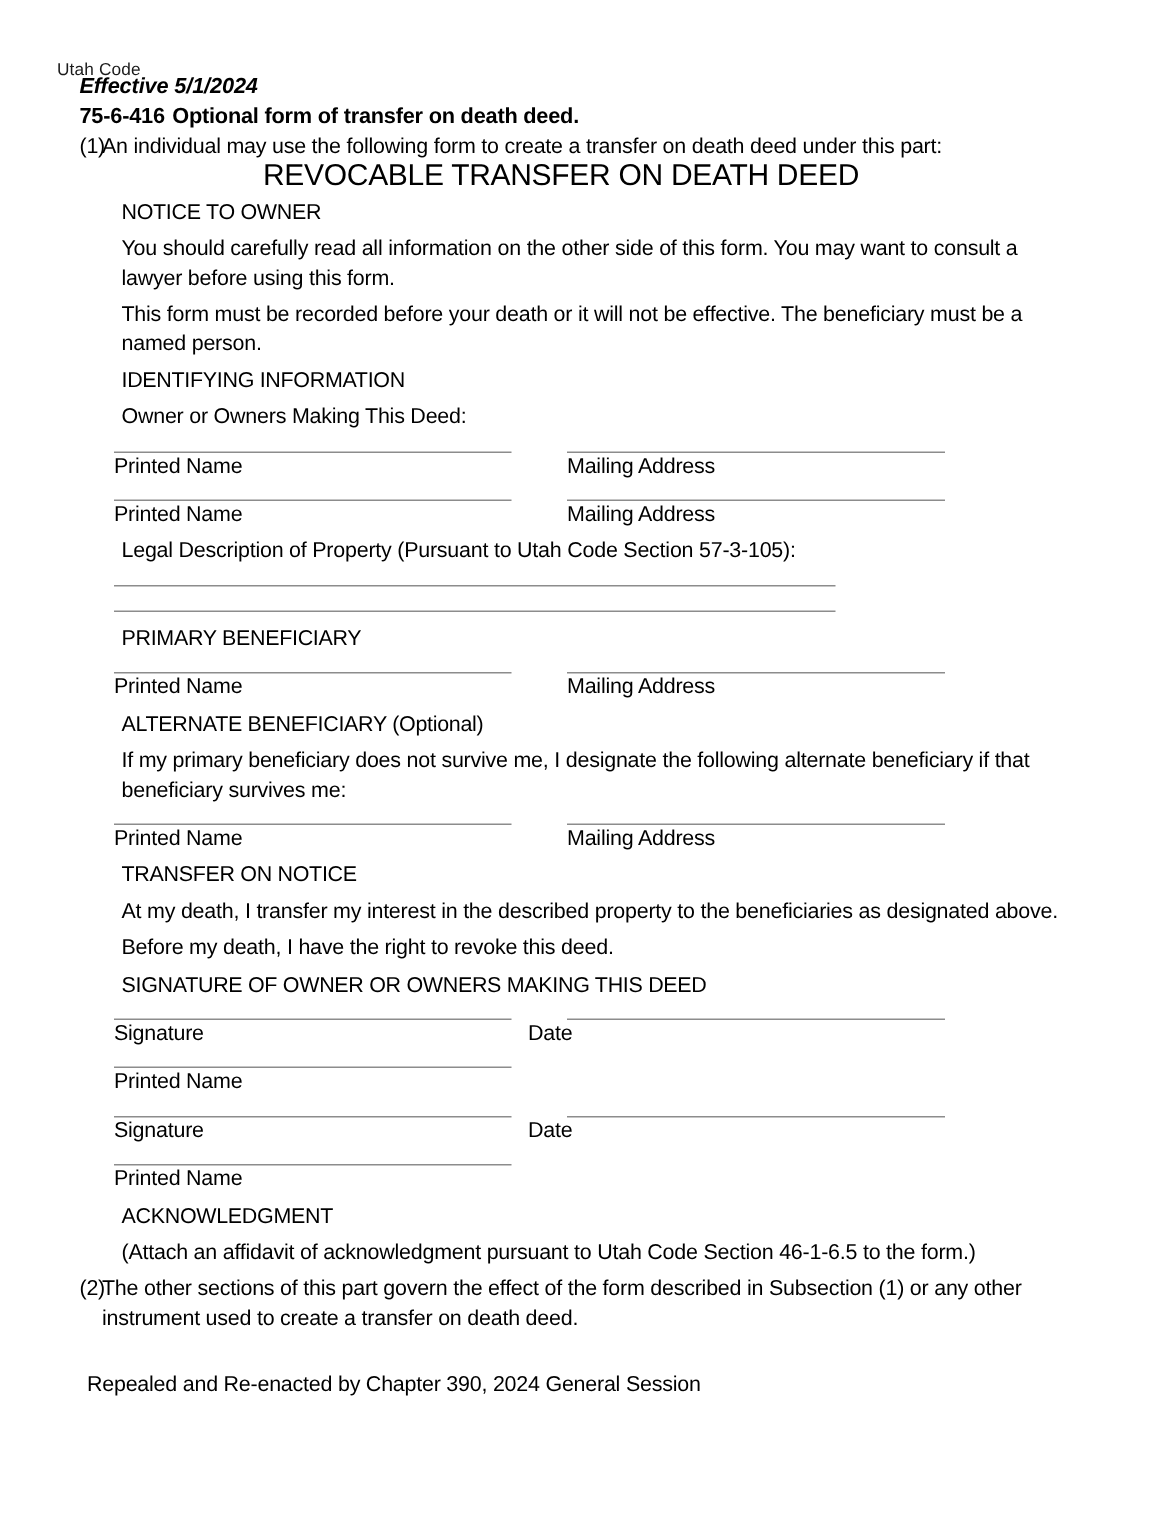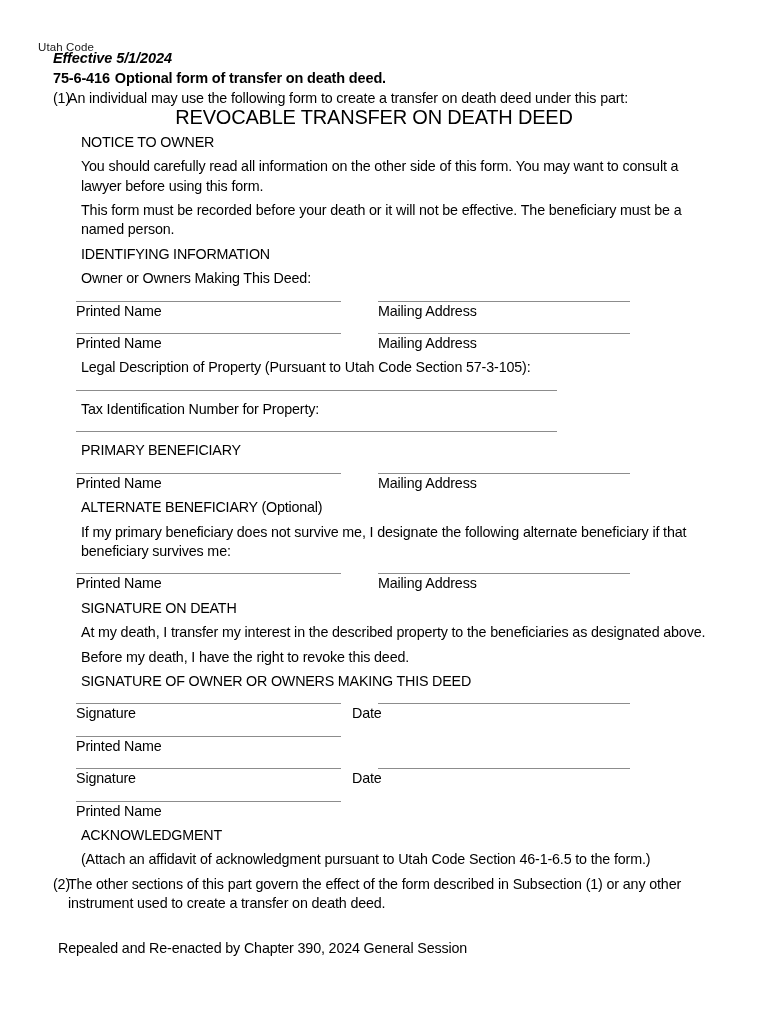--- a/index.html
+++ b/index.html
@@ -206,21 +206,20 @@
       <div class="caption-row">
         <span class="cap-left">Printed Name</span>
         <span>Mailing Address</span>
       </div>
 
       <p class="line-text">Legal Description of Property (Pursuant to Utah Code Section 57-3-105):</p>
 
       <div class="rule rule-full"></div>
       <div class="spacer-sm"></div>
 
-      <p class="line-text">Tax Identification Number for Property:</p>
 
       <div class="rule rule-full"></div>
       <div class="spacer-sm"></div>
 
       <p class="line-text caps">PRIMARY BENEFICIARY</p>
 
 
       <div class="rule-row">
         <div class="rule rule-left"></div>
         <div class="rule-gap"></div>
@@ -238,21 +237,21 @@
       <div class="rule-row">
         <div class="rule rule-left"></div>
         <div class="rule-gap"></div>
         <div class="rule rule-right"></div>
       </div>
       <div class="caption-row">
         <span class="cap-left">Printed Name</span>
         <span>Mailing Address</span>
       </div>
 
-      <p class="line-text caps">SIGNATURE ON DEATH</p>
+      <p class="line-text caps">TRANSFER ON NOTICE</p>
 
       <p class="line-text">At my death, I transfer my interest in the described property to the beneficiaries as designated above.</p>
 
       <p class="line-text">Before my death, I have the right to revoke this deed.</p>
 
       <p class="line-text caps">SIGNATURE OF OWNER OR OWNERS MAKING THIS DEED</p>
 
       <div class="rule-row">
         <div class="rule rule-left"></div>
         <div class="rule-gap"></div>

